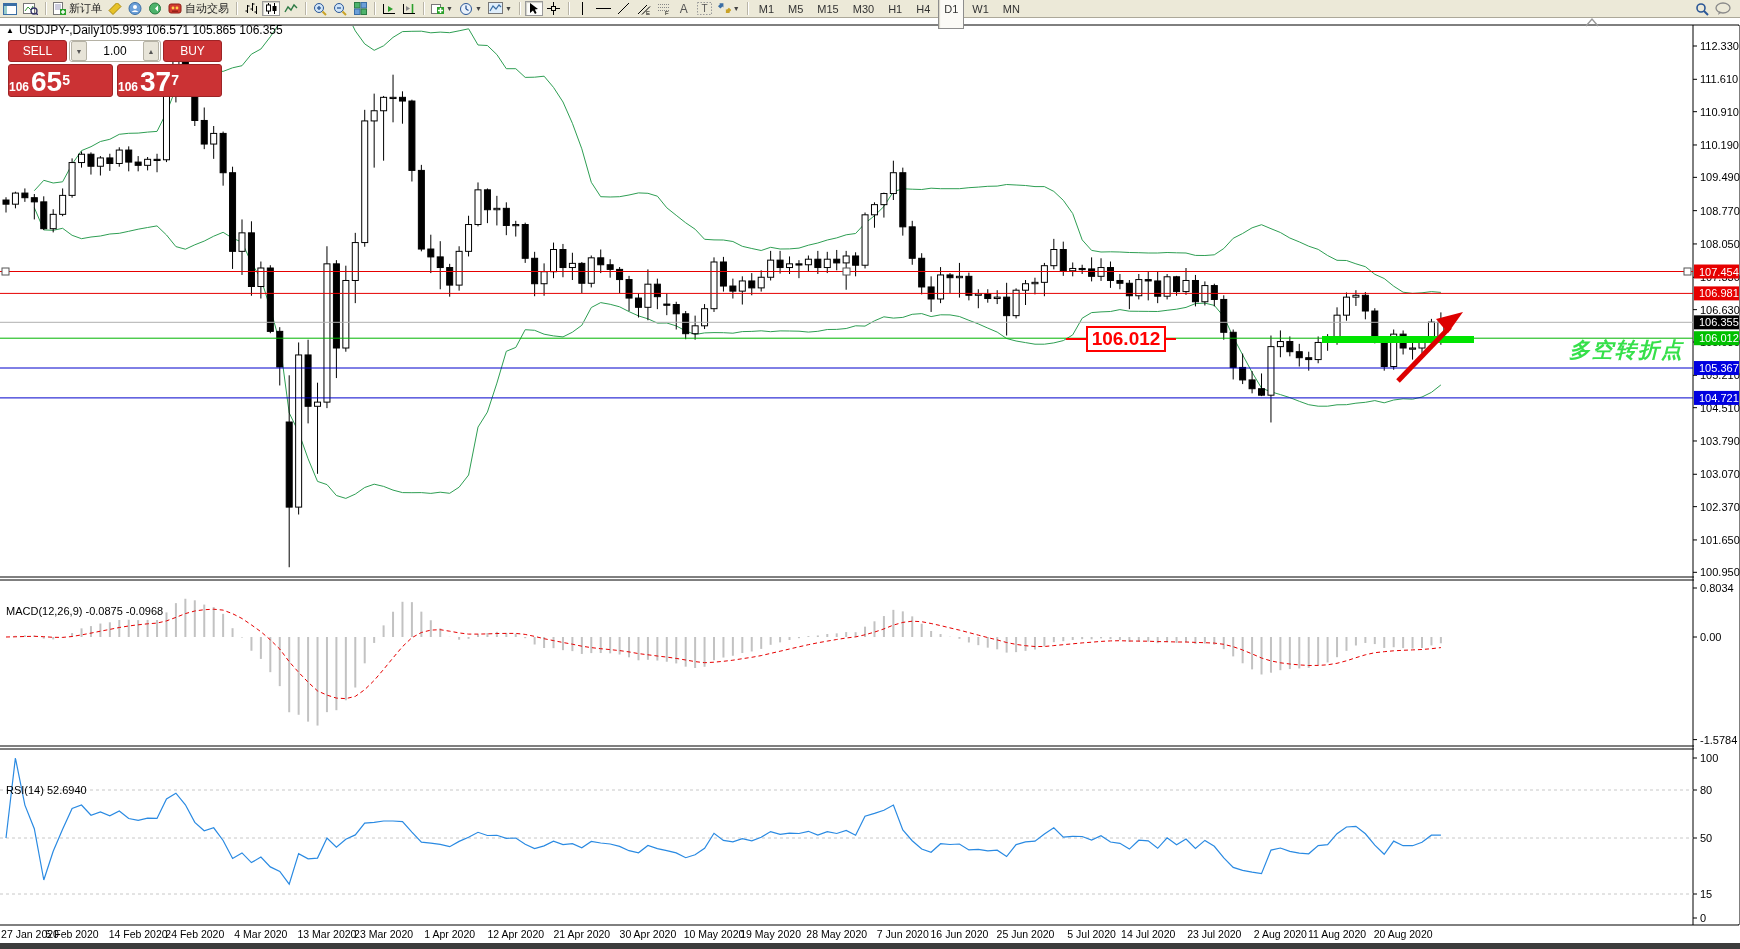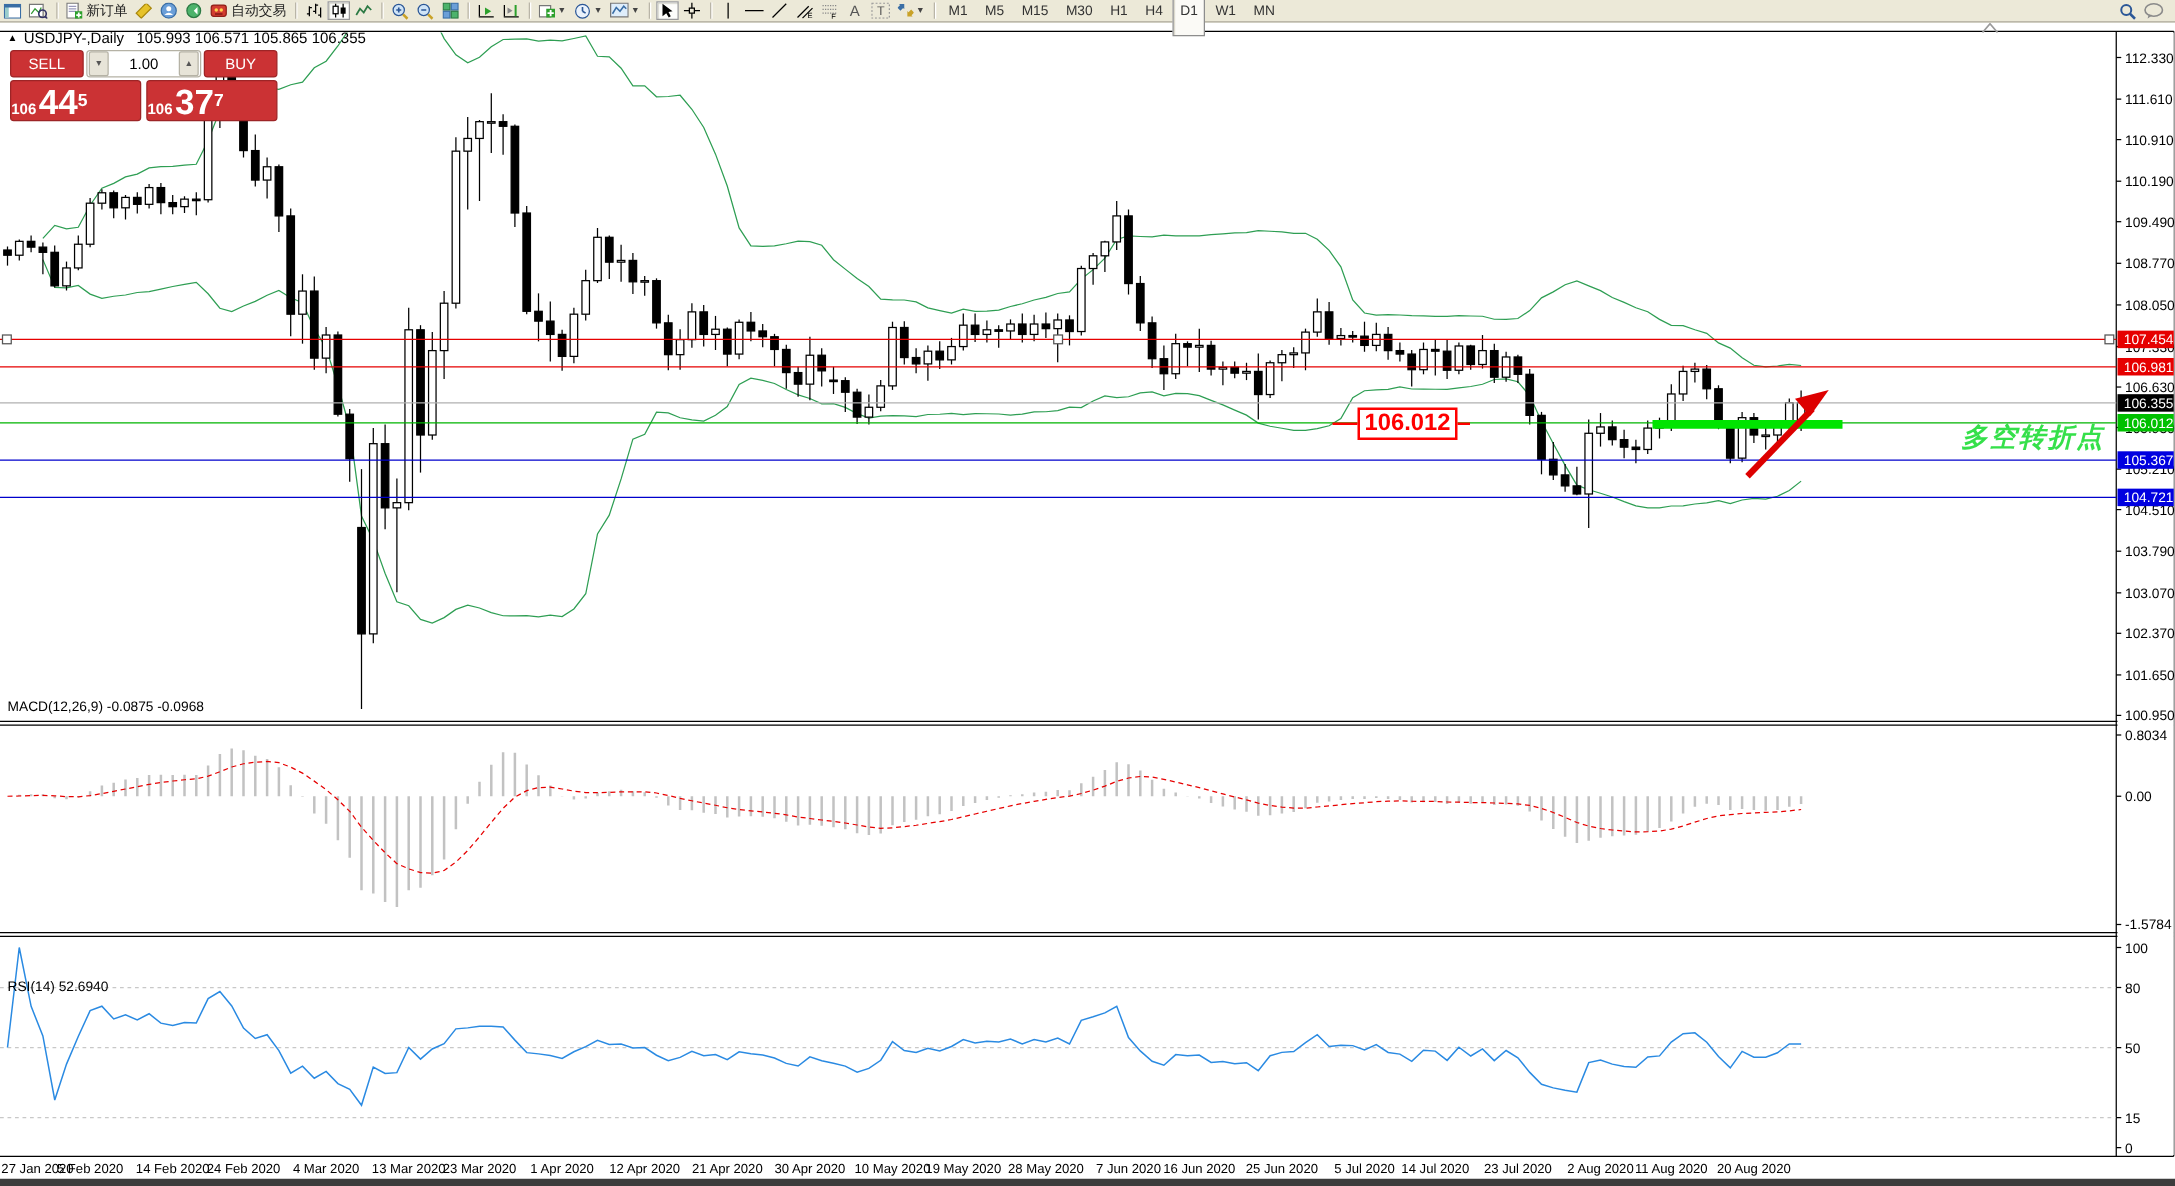--- a/index.html
+++ b/index.html
@@ -13,21 +13,21 @@
   .tbtn .lbl{margin-left:3px;white-space:nowrap;}
   .sep{width:1px;height:13px;background:#b9b5a7;margin:0 4px;box-shadow:1px 0 0 #fff;}
   .tf{font-size:11px;padding:12px 5px;height:15px;display:flex;align-items:center;margin:0 1px;
     border:1px solid transparent;color:#333;}
   .tf.active{border:1px solid #8d8d8d;background:#fbfaf6;box-shadow:inset 1px 1px 1px #d6d3c6;}
   .dd{font-size:7px;color:#444;margin-left:2px;}
   #tb-right{position:absolute;right:6px;top:1px;display:flex;align-items:center;}
   
   #symbolbar{position:absolute;left:6px;top:23px;z-index:20;font-size:12px;color:#000;display:flex;align-items:center;}
   #symbolbar .tri{font-size:8px;margin-right:5px;}
-  #symbolbar .nm{margin-right:10px;}
+  #symbolbar .nm{}
   
   #tradepanel{position:absolute;left:8px;top:40px;width:214px;z-index:25;}
   #tp-row1{display:flex;height:22px;justify-content:flex-end;}
   .tpbtn{width:64px;background:#cb3234;border:1px solid #9d2426;border-radius:3px;color:#fff;
     font-size:12px;display:flex;align-items:center;justify-content:center;box-sizing:border-box;}
   #tp-vol{flex:1;margin:0 2px;background:#fff;border:1px solid #b5b2a5;border-radius:3px;
     display:flex;align-items:center;box-sizing:border-box;}
   #tp-vol input{flex:1;border:0;outline:0;text-align:center;font-size:12px;width:50px;font-family:inherit;}
   .spin{width:14px;height:18px;background:#e7e4d8;border:1px solid #b5b2a5;border-radius:2px;
     font-size:7px;color:#555;display:flex;align-items:center;justify-content:center;margin:1px;}
@@ -297,32 +297,32 @@
     <div id="tp-vol">
       <span class="spin">▼</span>
       <input value="1.00" style="">
       <span class="spin">▲</span>
     </div>
     <div class="tpbtn">BUY</div>
   </div>
   <div id="tp-row2">
     <div class="bigprice first">
       <span class="bp-small">106</span>
-      <span class="bp-big">44</span>
+      <span class="bp-big">65</span>
       <span class="bp-sup">5</span>
     </div>
     <div class="bigprice">
       <span class="bp-small">106</span>
       <span class="bp-big">37</span>
       <span class="bp-sup">7</span>
     </div>
   </div>
 </div>
 
-<div class="panelabel" style="left:6px;top:560px;">MACD(12,26,9) -0.0875 -0.0968</div>
+<div class="panelabel" style="left:6px;top:605px;">MACD(12,26,9) -0.0875 -0.0968</div>
 <div class="panelabel" style="left:6px;top:784px;">RSI(14) 52.6940</div>
 <div id="anno-box">106.012</div>
 <div id="anno-dash-l"></div>
 <div id="anno-dash-r"></div>
 <div id="anno-text">多空转折点</div>
 <div id="bottombar"></div>
 
 <svg id="chart-svg" width="1740" height="949">
     <defs>
       <clipPath id="clipMain">

